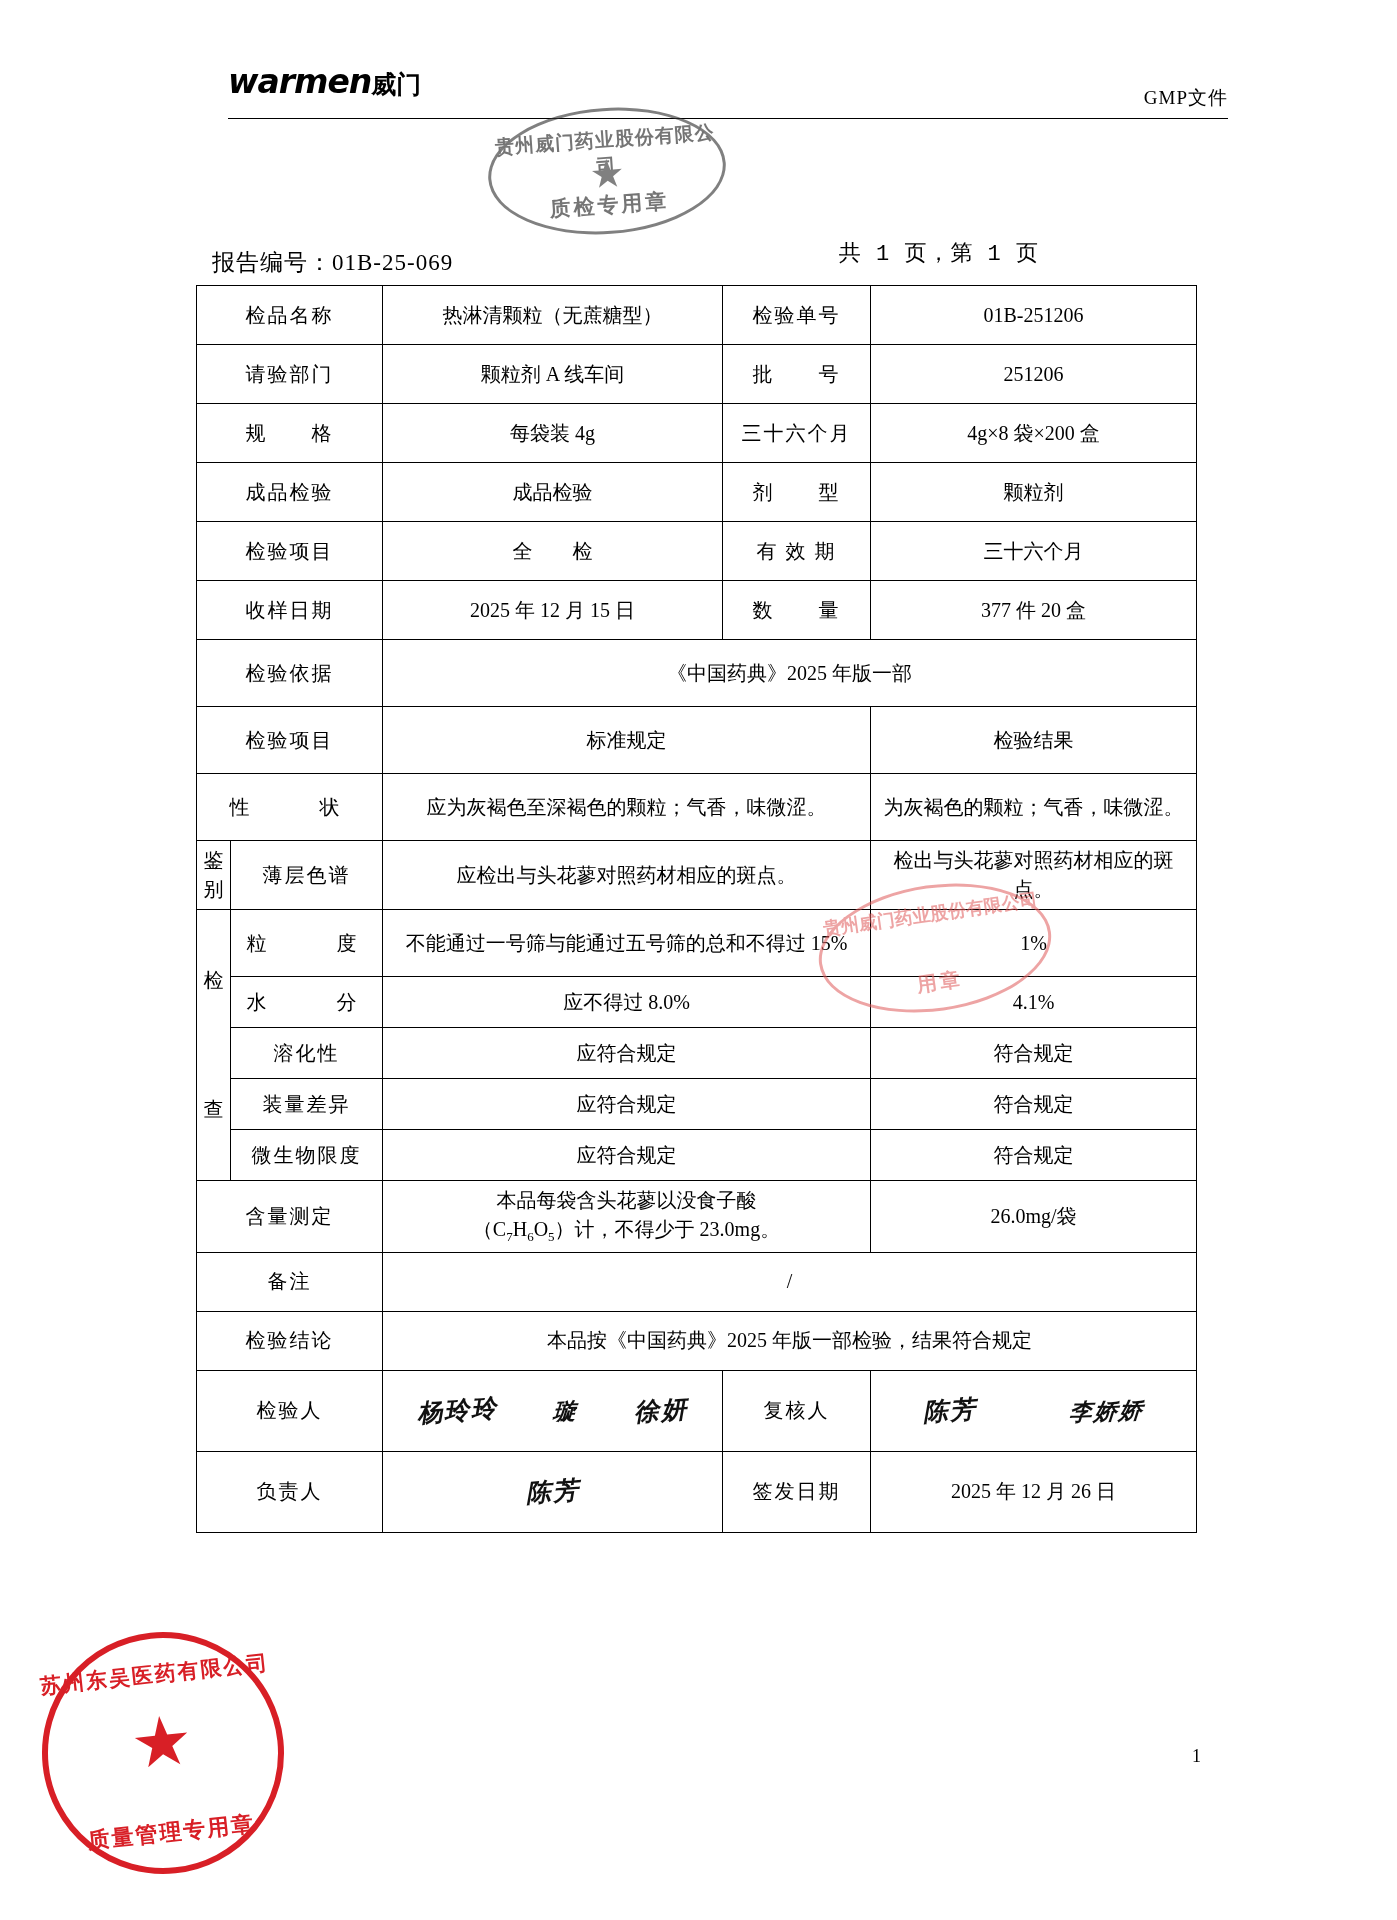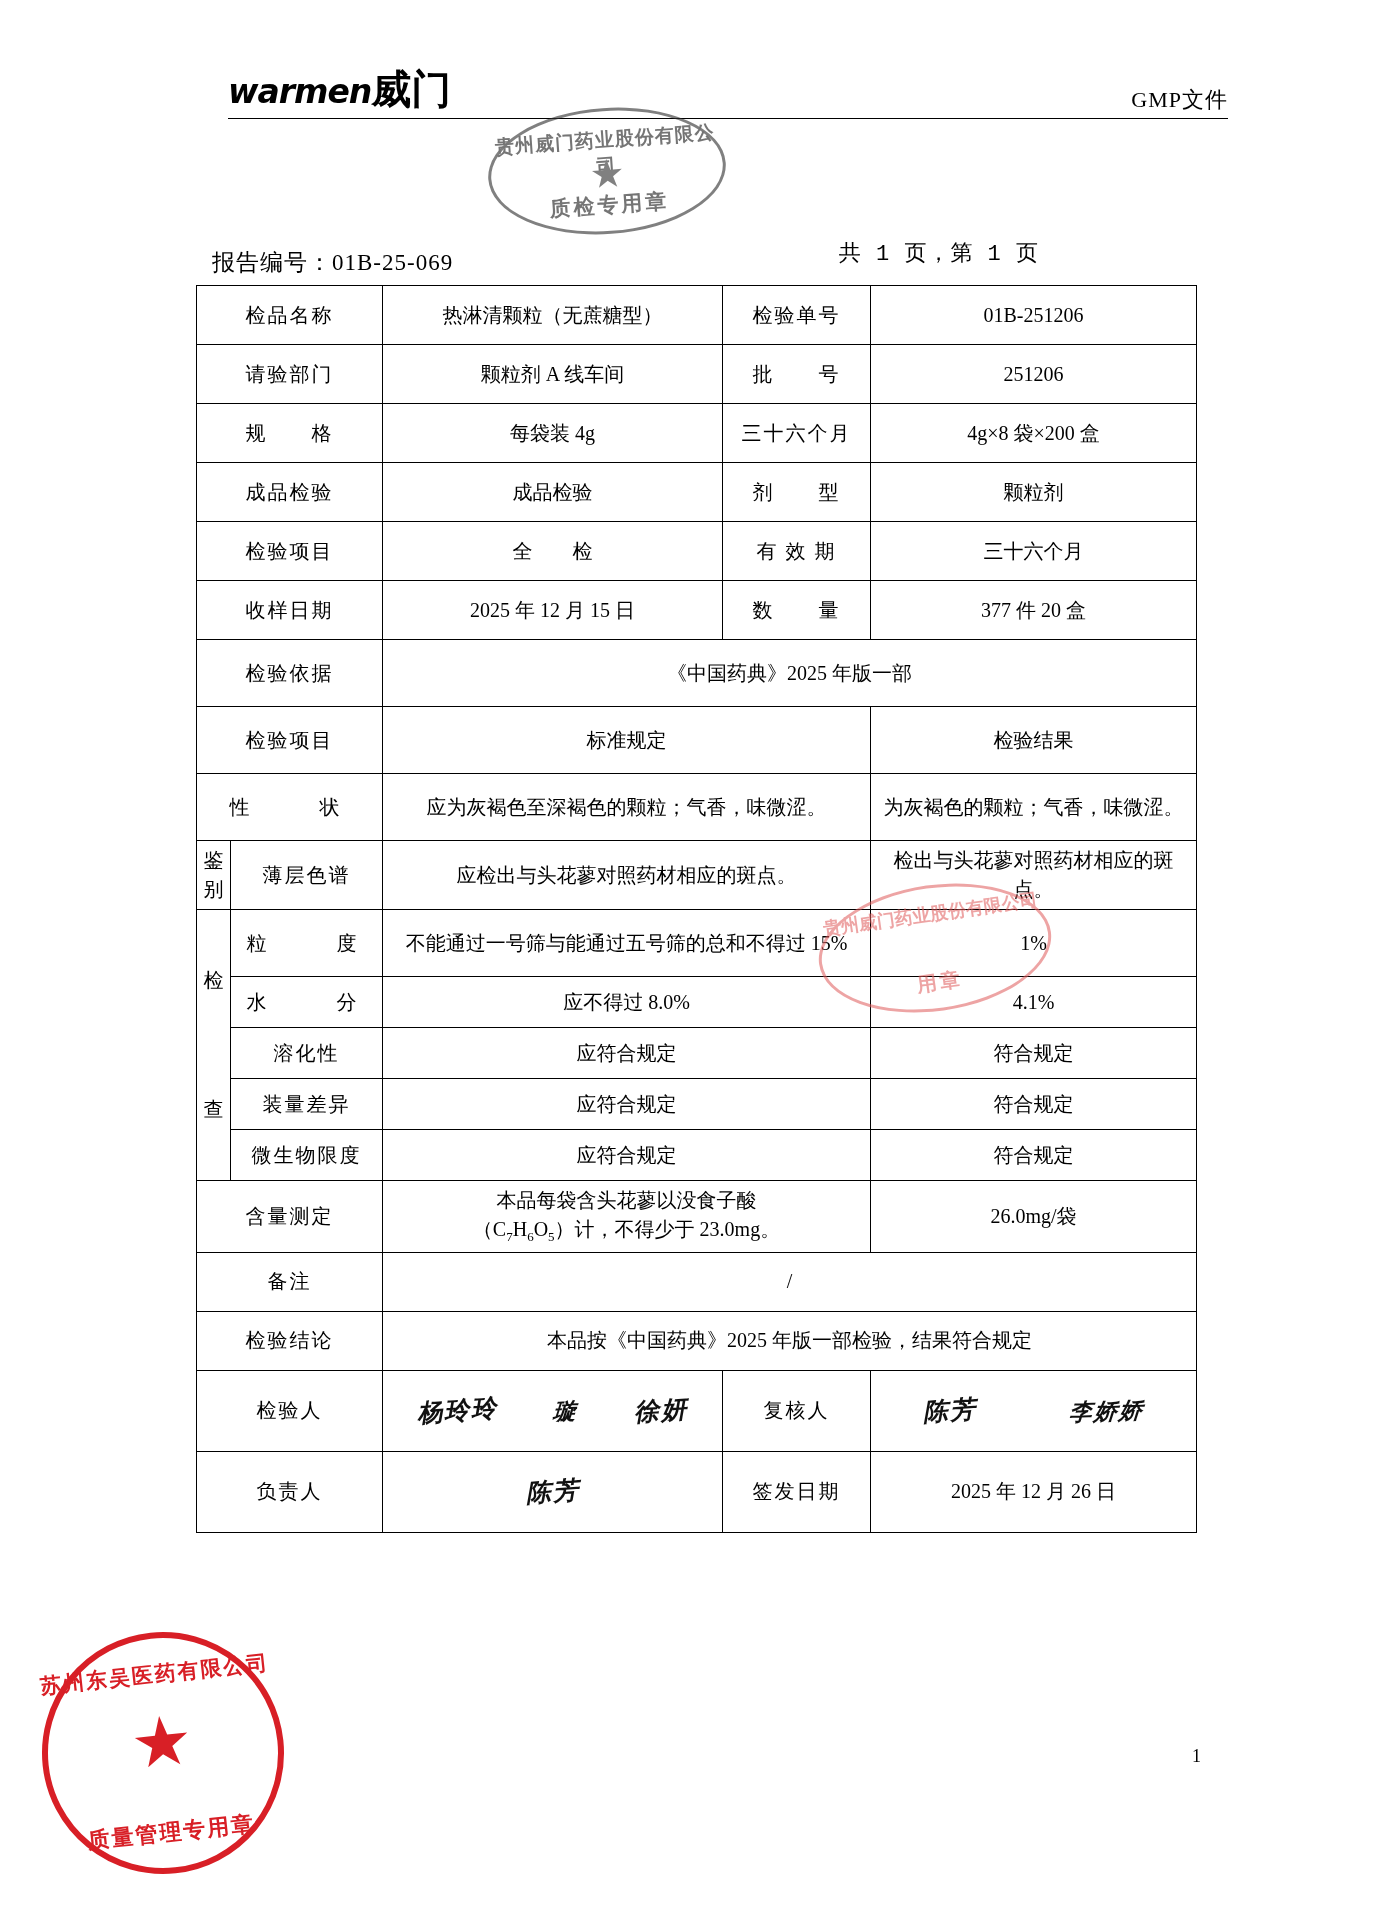--- a/index.html
+++ b/index.html
@@ -39,29 +39,29 @@
     font-style: italic;
     font-size: 33px;
     letter-spacing: -1px;
     color: #000;
     white-space: nowrap;
   }
   .logo .cn {
     font-family: "Liberation Sans", sans-serif;
     font-style: normal;
     font-weight: bold;
-    font-size: 40px;
+    font-size: 25px;
     letter-spacing: 0px;
   }
   .gmp {
     position: absolute;
     right: 0;
     top: 23px;
     font-family: "Liberation Serif", serif;
-    font-size: 22px;
+    font-size: 19px;
     letter-spacing: 1px;
     white-space: nowrap;
   }
   .header-rule {
     position: absolute;
     left: 228px;
     top: 118px;
     width: 1000px;
     height: 0;
     border-top: 1.6px solid #000;

